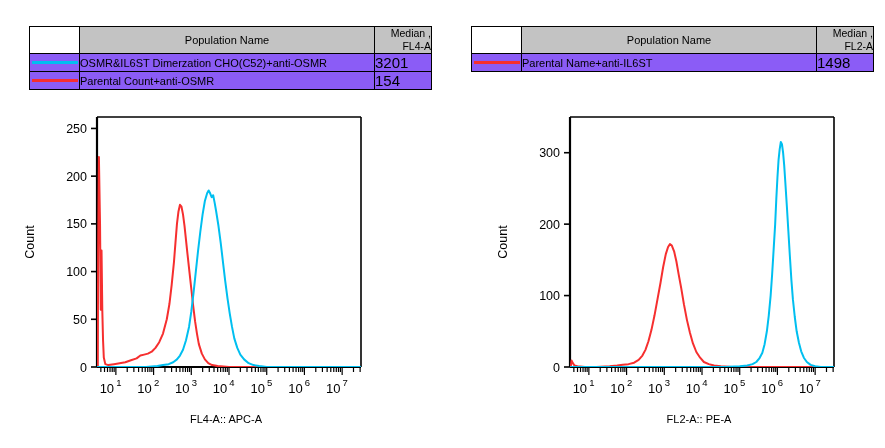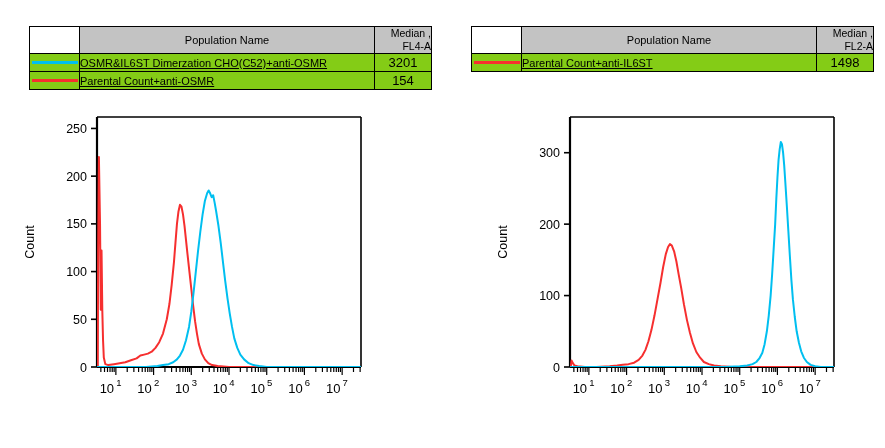--- a/index.html
+++ b/index.html
@@ -11,21 +11,21 @@
   .panel{position:absolute;top:0;height:448px;width:442px;}
   #panel-left{left:0;}
   #panel-right{left:443px;}
 
   
   .legend-table{
     position:absolute;
     border-collapse:collapse;
     table-layout:fixed;
     font-size:11px;
-    background:#84cc16;
+    background:#8b5cf6;
   }
   .legend-table td{
     border:1px solid #000;
     padding:0;
     height:17px;
     vertical-align:middle;
   }
   .col-swatch{width:50px;}
   .col-name{width:295px;}
   .col-median{width:57px;}
@@ -43,26 +43,25 @@
     line-height:13px;
     font-size:10.5px;
   }
   .hdr-median .ln{display:block;}
   .cell-name{
     text-align:left;
     padding-left:3px;
     font-size:11px;
     white-space:nowrap;
     overflow:hidden;
-    text-decoration:underline;
   }
   .cell-median{
-    text-align:center;
+    text-align:left;
     padding-right:3px;
-    font-size:13px;
+    font-size:15px;
   }
   .swatch-wrap{
     display:flex;align-items:center;justify-content:center;height:17px;
   }
   .swatch{
     display:block;width:46px;height:3px;
   }
 
   
   .plot-wrap{position:absolute;}
@@ -229,20 +228,21 @@
           <clipPath id="svg-left-clip">
             <rect x="87" y="7" width="264" height="252"></rect>
           </clipPath>
         </defs>
         <polyline points="87.77,259.00 88.14,142.59 88.90,49.08 90.03,115.87 90.78,201.75 91.54,142.59 92.29,201.75 93.05,232.28 93.80,249.46 95.31,256.14 98.33,257.09 103.98,256.14 109.64,255.18 115.30,254.23 120.95,252.32 126.61,250.41 130.38,247.55 134.15,246.60 137.92,245.64 141.70,243.73 145.47,239.92 149.24,234.19 153.01,225.60 156.78,211.29 159.42,196.02 161.68,176.94 163.95,154.04 165.45,134.95 166.96,115.87 168.47,103.47 169.98,96.79 171.49,98.69 173.00,106.33 174.51,117.78 176.01,132.09 177.52,146.40 179.41,163.58 181.29,180.76 183.18,197.93 185.06,213.20 186.95,225.60 188.84,236.10 191.85,245.64 194.87,251.37 198.26,255.18 202.04,257.09 207.69,258.05 219.01,259.00 256.72,259.00 294.43,259.00 351.00,259.00" fill="none" stroke="#f62f2f" stroke-width="2" stroke-linejoin="round" stroke-linecap="round" clip-path="url(#svg-left-clip)"></polyline>
         <polyline points="87.77,259.00 105.87,259.00 136.04,259.00 147.35,258.05 153.01,257.09 158.67,256.14 163.19,254.23 166.96,251.37 169.98,247.55 173.00,241.82 176.01,232.28 179.03,218.92 181.29,203.66 183.56,184.57 185.82,163.58 188.08,142.59 190.34,123.50 192.61,106.33 194.87,92.97 197.13,85.34 198.64,82.47 200.15,85.34 201.66,89.15 203.17,87.24 204.68,94.88 206.18,103.47 208.45,117.78 210.71,134.95 212.97,154.04 215.23,173.12 217.50,190.30 219.76,205.56 222.02,218.92 224.29,230.37 227.30,239.92 230.32,246.60 234.09,251.37 238.62,255.18 243.52,257.09 249.18,258.05 256.72,259.00 294.43,259.00 351.00,259.00" fill="none" stroke="#00bff0" stroke-width="2" stroke-linejoin="round" stroke-linecap="round" clip-path="url(#svg-left-clip)"></polyline>
         <text x="24" y="134" font-size="12.5" fill="#000" text-anchor="middle" transform="rotate(-90 24 134)">Count</text>
       </svg>
   </div>
 
+  <div class="axis-title" style="left:86px;top:413px;width:280px;">FL4-A:: APC-A</div>
 </div>
 
 <div class="panel" id="panel-right">
 
   <table class="legend-table" style="left:28px;top:26px;">
     <colgroup>
       <col class="col-swatch">
         <col class="col-name">
         <col class="col-median">
     </colgroup>
@@ -254,21 +254,21 @@
           <span class="ln">Median ,</span>
           <span class="ln">FL2-A</span>
         </td>
       </tr>
       <tr>
         <td>
           <span class="swatch-wrap">
               <span class="swatch" style="background:#f62f2f;"></span>
             </span>
         </td>
-        <td class="cell-name">Parental Count+anti-IL6ST</td>
+        <td class="cell-name">Parental Name+anti-IL6ST</td>
         <td class="cell-median">1498</td>
       </tr>
     </tbody>
   </table>
 
   <div class="plot-wrap" style="left:10px;top:108px;">
     <svg class="plot-svg" id="svg-right" width="400" height="290">
         <line x1="117" y1="9" x2="381" y2="9" stroke="#000" stroke-width="1.6"></line>
         <line x1="381" y1="9" x2="381" y2="259" stroke="#000" stroke-width="1.6"></line>
         <line x1="117" y1="9" x2="117" y2="259" stroke="#000" stroke-width="2.2"></line>
@@ -376,13 +376,14 @@
           <clipPath id="svg-right-clip">
             <rect x="117" y="7" width="264" height="252"></rect>
           </clipPath>
         </defs>
         <polyline points="117.77,259.00 118.52,252.57 120.03,255.43 121.54,257.57 124.55,258.29 132.10,259.00 143.41,259.00 156.61,258.29 164.15,257.57 169.81,256.86 175.47,256.14 181.12,254.71 185.65,251.86 189.42,247.57 192.44,241.86 195.45,233.29 198.47,221.86 201.49,207.57 204.51,191.14 207.52,174.71 210.16,159.00 212.80,146.14 215.06,139.00 216.95,136.14 218.84,137.57 221.10,143.29 223.36,153.29 225.62,166.14 228.26,180.43 230.90,196.14 233.92,211.86 236.94,224.71 239.95,235.43 243.35,244.00 247.12,249.71 250.89,254.00 255.79,256.14 261.07,257.57 267.86,258.29 279.18,259.00 305.57,259.00 343.29,259.00 381.00,259.00" fill="none" stroke="#f62f2f" stroke-width="2" stroke-linejoin="round" stroke-linecap="round" clip-path="url(#svg-right-clip)"></polyline>
         <polyline points="117.77,259.00 173.58,259.00 230.15,259.00 271.63,259.00 286.72,258.29 294.26,257.57 299.54,256.14 303.31,254.00 306.33,250.43 309.35,244.71 311.61,236.14 313.87,223.29 315.76,207.57 317.64,187.57 319.15,166.14 320.66,141.14 322.17,116.14 323.30,91.14 324.43,69.71 325.56,51.86 326.69,41.14 327.83,34.00 328.96,36.14 330.09,44.71 331.22,57.57 332.35,74.71 333.86,98.29 335.37,123.29 336.88,148.29 338.38,171.86 339.89,191.14 341.78,209.00 343.66,223.29 345.93,234.71 348.19,243.29 350.83,249.71 353.85,254.00 357.62,256.86 362.14,258.29 367.80,259.00 381.00,259.00" fill="none" stroke="#00bff0" stroke-width="2" stroke-linejoin="round" stroke-linecap="round" clip-path="url(#svg-right-clip)"></polyline>
         <text x="54" y="134" font-size="12.5" fill="#000" text-anchor="middle" transform="rotate(-90 54 134)">Count</text>
       </svg>
   </div>
 
+  <div class="axis-title" style="left:116px;top:413px;width:280px;">FL2-A:: PE-A</div>
 </div>
 
 </body></html>

